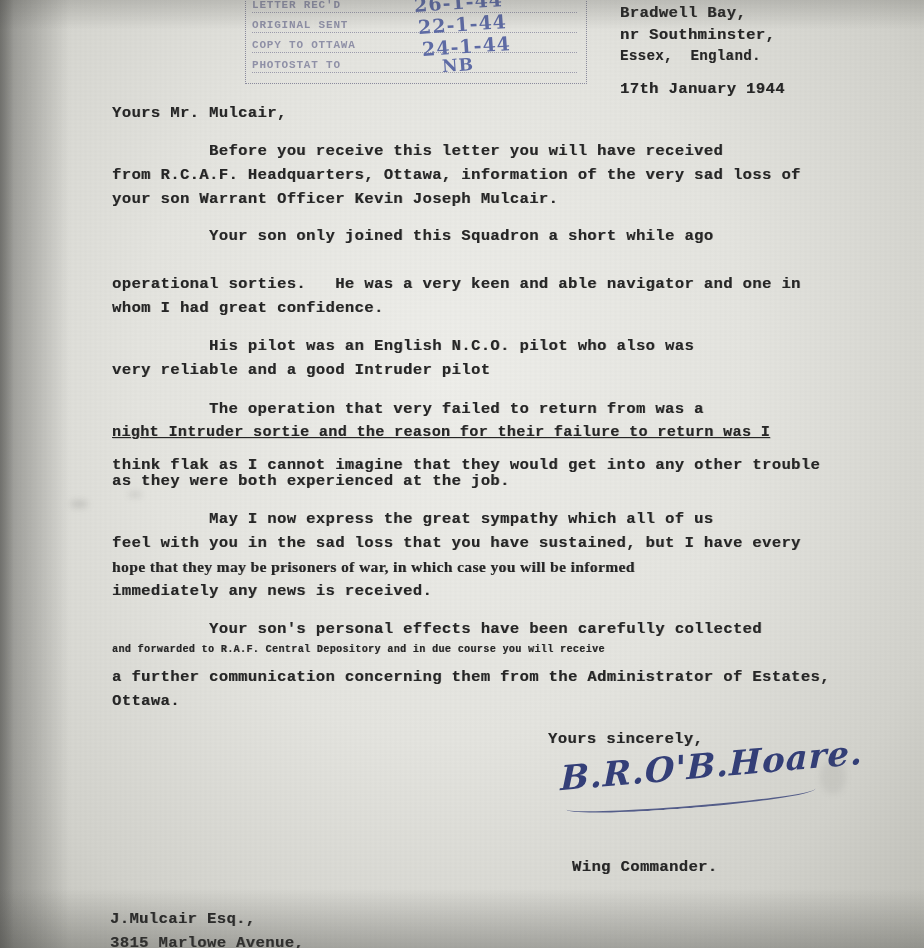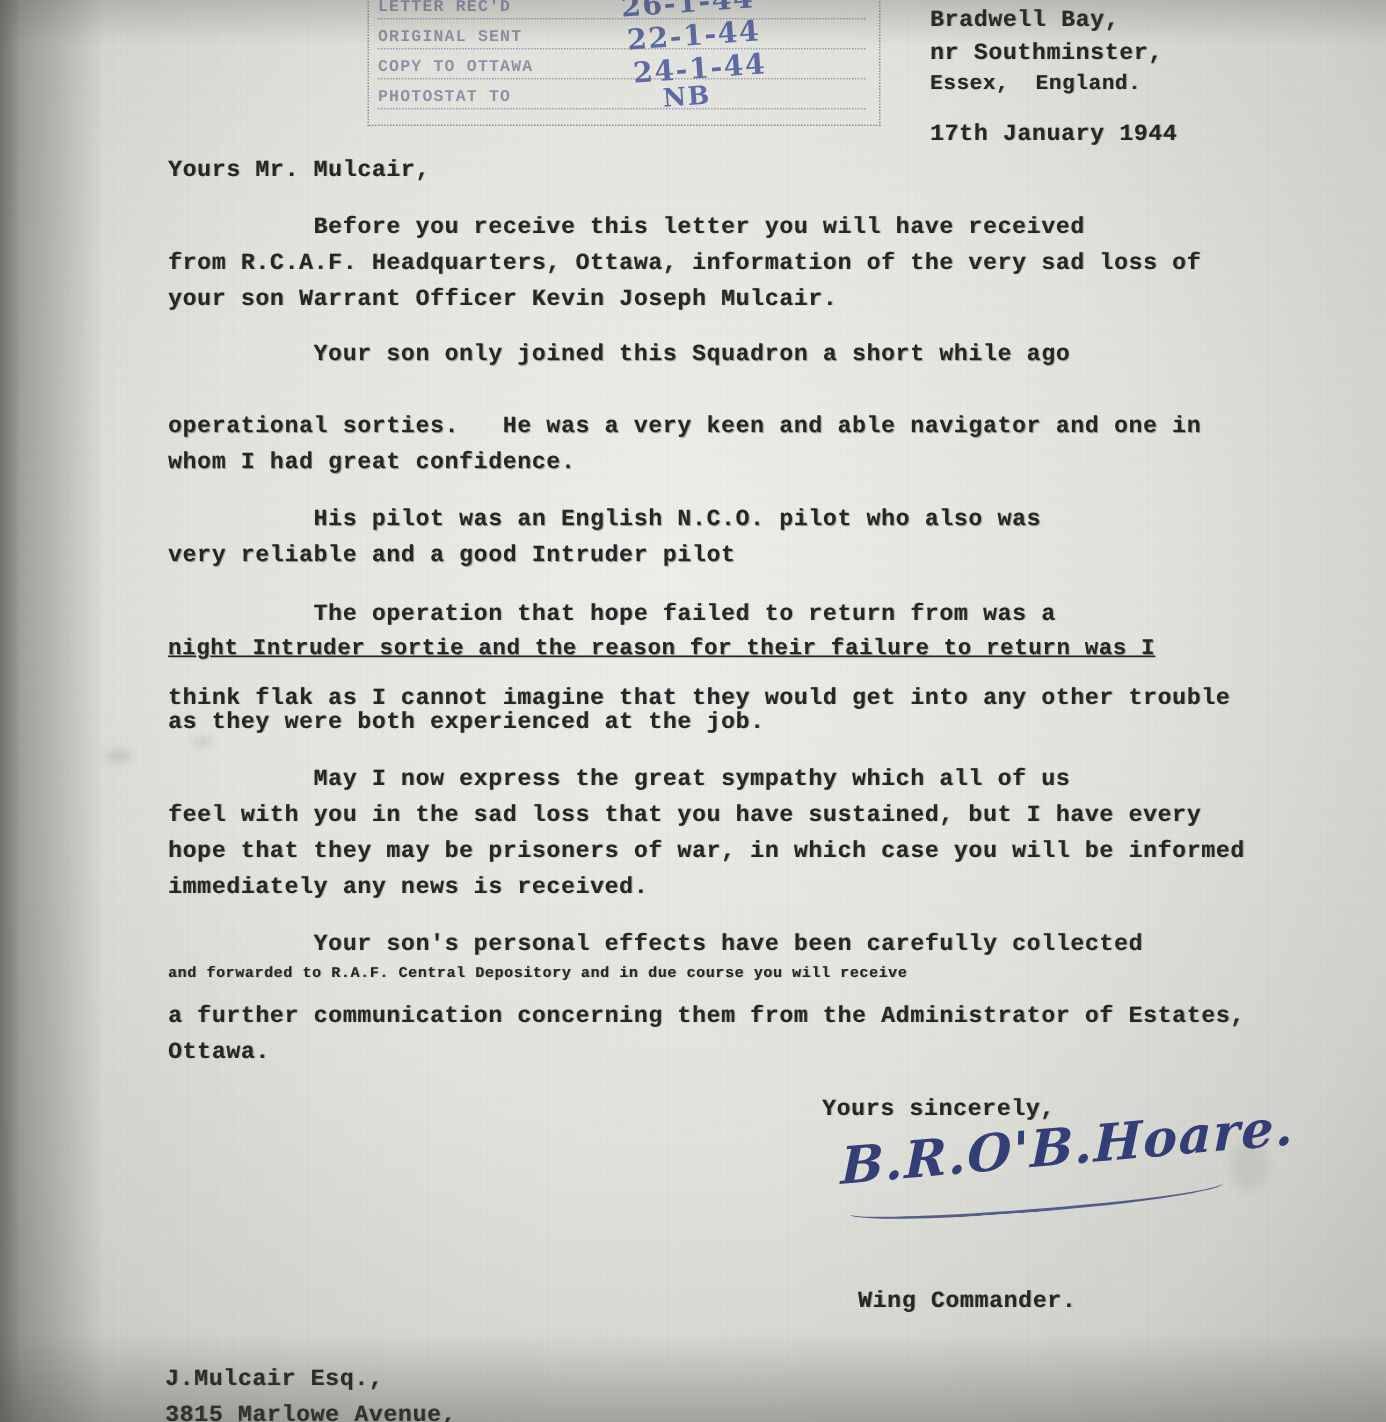--- a/index.html
+++ b/index.html
@@ -162,28 +162,28 @@
   <div class="txt" style="left:112px; top:166px; font-size:15.5px;">from R.C.A.F. Headquarters, Ottawa, information of the very sad loss of</div>
   <div class="txt" style="left:112px; top:190px; font-size:15.5px;">your son Warrant Officer Kevin Joseph Mulcair.</div>
 
   <div class="txt" style="left:112px; top:227px; font-size:15.5px;">          Your son only joined this Squadron a short while ago</div>
   <div class="txt" style="left:112px; top:299px; font-size:15.5px;">whom I had great confidence.</div>
   <div class="txt" style="left:112px; top:275px; font-size:15.5px;">operational sorties.   He was a very keen and able navigator and one in</div>
 
   <div class="txt" style="left:112px; top:337px; font-size:15.5px;">          His pilot was an English N.C.O. pilot who also was</div>
   <div class="txt" style="left:112px; top:361px; font-size:15.5px;">very reliable and a good Intruder pilot</div>
 
-  <div class="txt" style="left:112px; top:400px; font-size:15.5px;">          The operation that hope failed to return from was a</div>
+  <div class="txt" style="left:112px; top:400px; font-size:15.5px;">          The operation that very failed to return from was a</div>
   <div class="txt" style="left:112px; top:424px; font-size:15px;text-decoration:underline;">night Intruder sortie and the reason for their failure to return was I</div>
   <div class="txt" style="left:112px; top:456px; font-size:15.5px;">think flak as I cannot imagine that they would get into any other trouble</div>
   <div class="txt" style="left:112px; top:472px; font-size:15.5px;">as they were both experienced at the job.</div>
 
   <div class="txt" style="left:112px; top:510px; font-size:15.5px;">          May I now express the great sympathy which all of us</div>
   <div class="txt" style="left:112px; top:534px; font-size:15.5px;">feel with you in the sad loss that you have sustained, but I have every</div>
-  <div class="txt" style="left:112px; top:558px; font-size:15.5px;">hope that they may be prisoners of war, in which case you will be informed</div>
+  <div class="txt" style="left:112px; top:558px; font-size:15.5px;font-family:Liberation Serif, serif;">hope that they may be prisoners of war, in which case you will be informed</div>
   <div class="txt" style="left:112px; top:620px; font-size:15.5px;">          Your son's personal effects have been carefully collected</div>
 
   <div class="txt" style="left:112px; top:582px; font-size:15.5px;">immediately any news is received.</div>
   <div class="txt" style="left:112px; top:644px; font-size:10px;">and forwarded to R.A.F. Central Depository and in due course you will receive</div>
   <div class="txt" style="left:112px; top:668px; font-size:15.5px;">a further communication concerning them from the Administrator of Estates,</div>
   <div class="txt" style="left:112px; top:692px; font-size:15.5px;">Ottawa.</div>
 
   <div class="txt" style="left:548px; top:730px; font-size:15.5px;">Yours sincerely,</div>
 
   <div id="signature">B.R.O'B.Hoare.</div>

